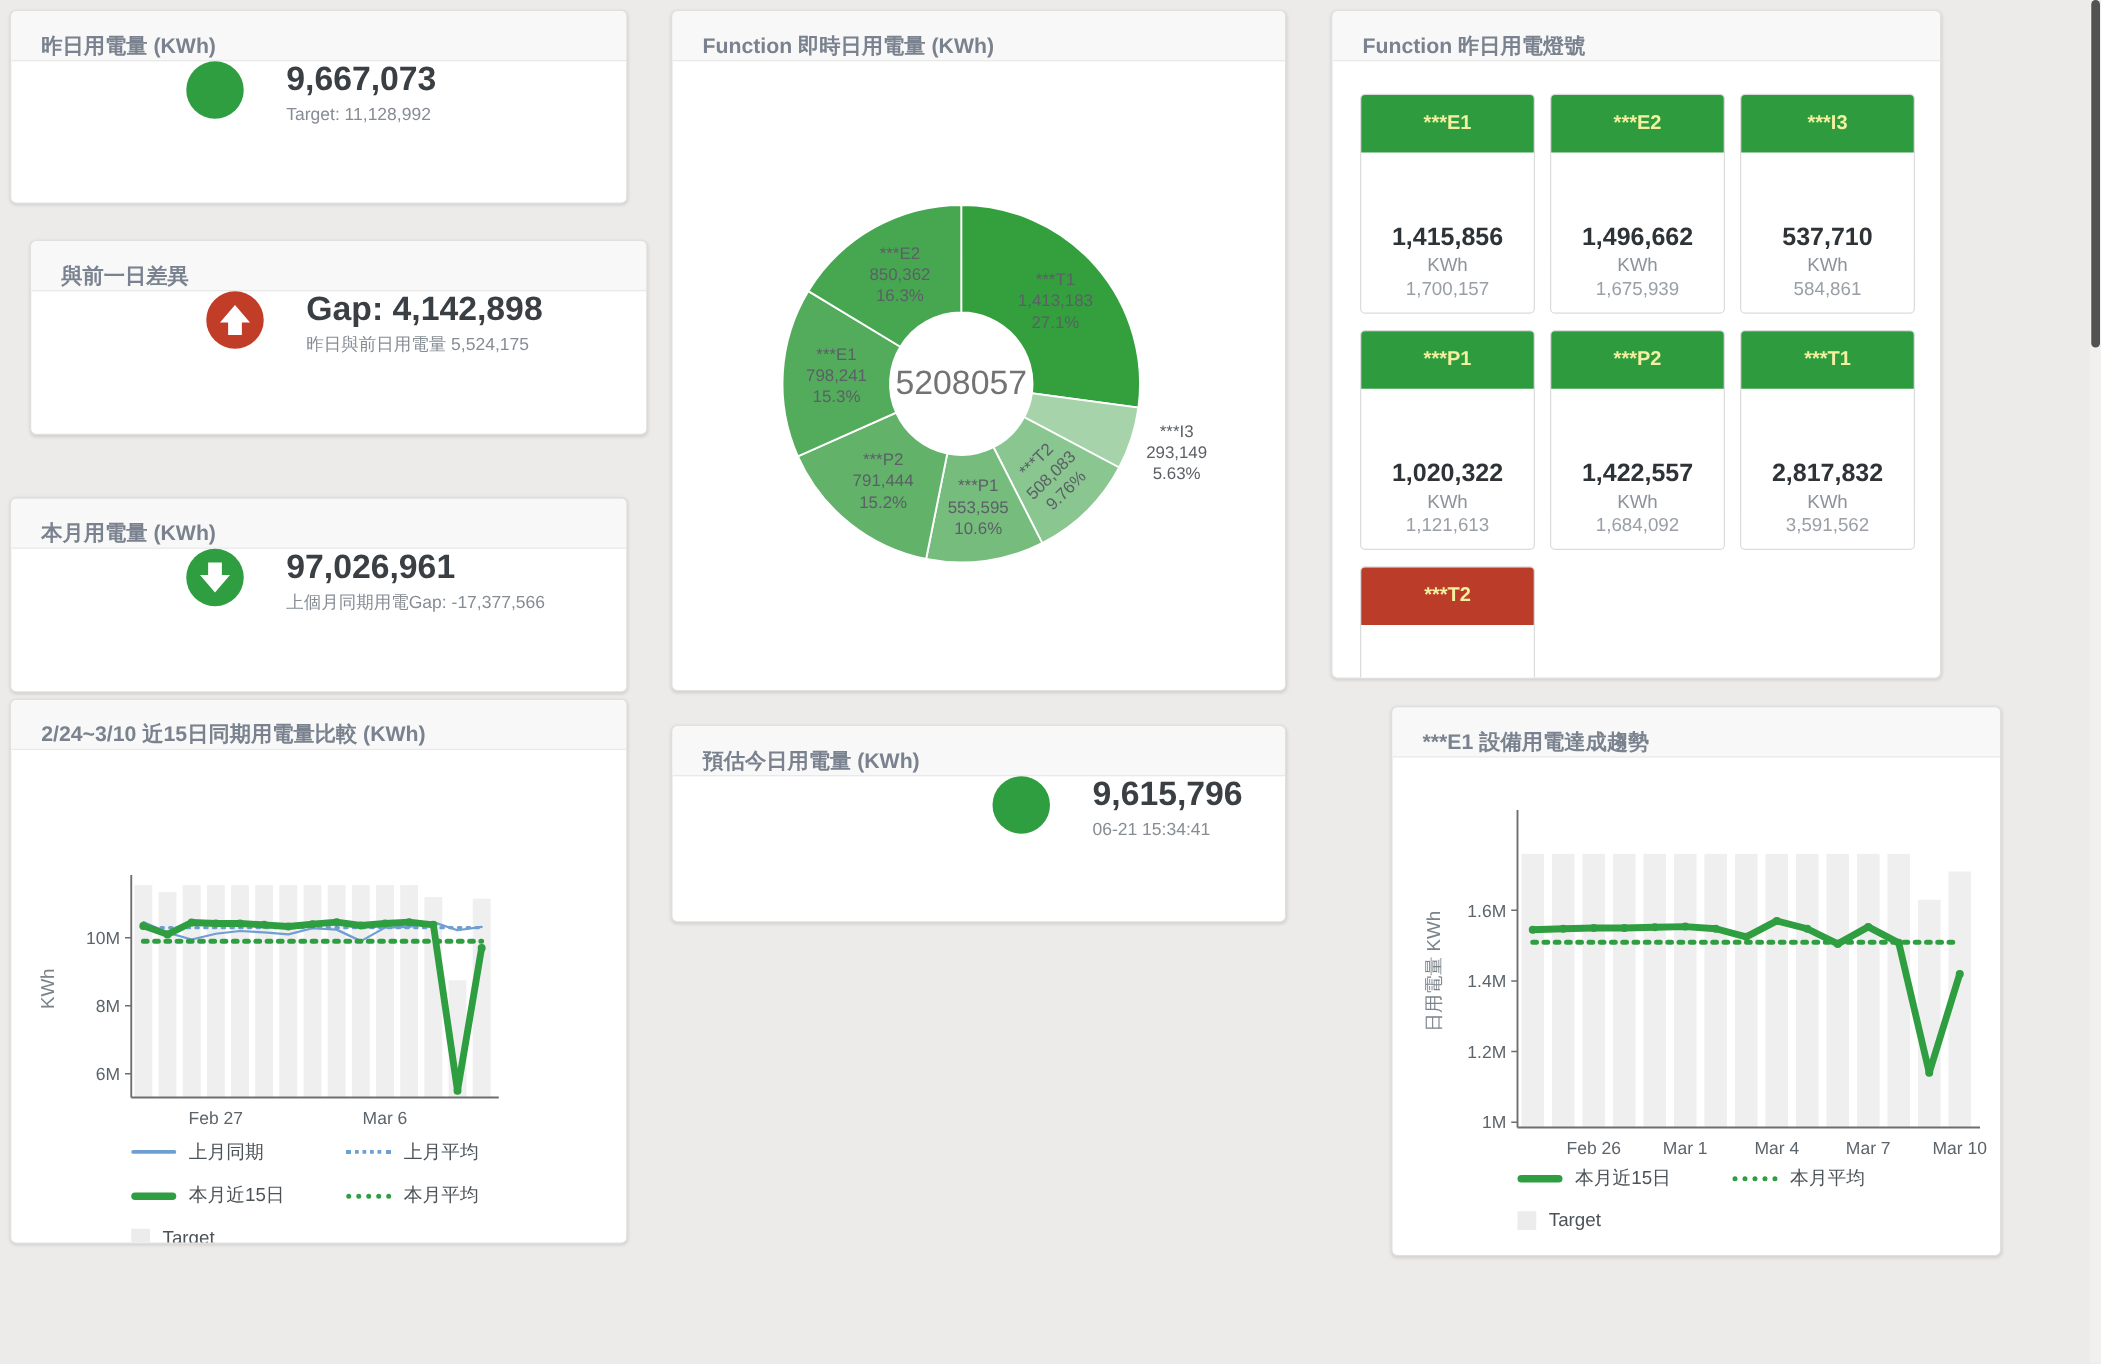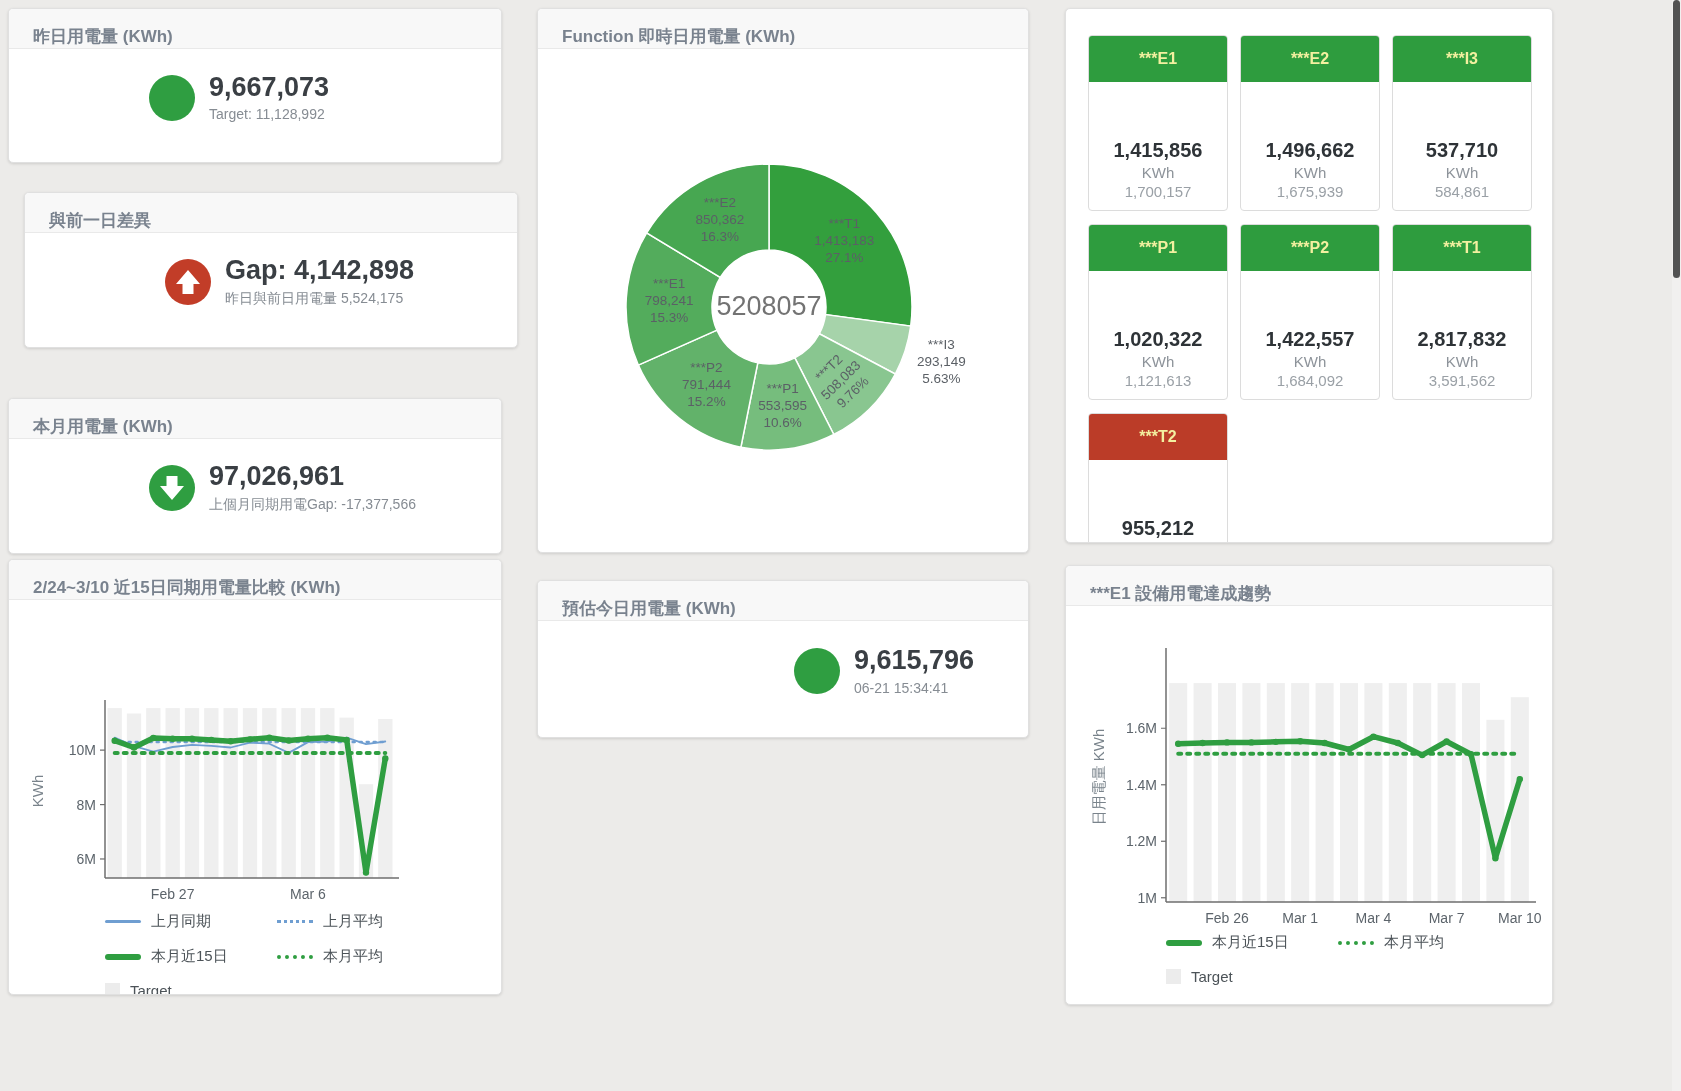--- a/index.html
+++ b/index.html
@@ -13,21 +13,21 @@
     position:absolute;background:#fff;border:1px solid #e0e0e0;border-radius:5px;
     box-shadow:0 1px 3px rgba(0,0,0,.13);box-sizing:border-box;overflow:hidden;
   }
   .card-header{
     background:#f8f8f8;border-bottom:1px solid #e9e9e9;
     padding:16px 24px;font-size:17px;font-weight:bold;color:#79828e;
     height:40px;box-sizing:border-box;white-space:nowrap;
   }
   .card-body{position:relative;height:calc(100% - 56px);}
   
-  .kpi{display:flex;align-items:center;height:100%;padding-left:140px;gap:14px;box-sizing:border-box;}
+  .kpi{display:flex;height:100%;padding-left:140px;gap:34px;box-sizing:border-box;}
   .kpi.indent-lg{padding-left:256px;}
   .ind{width:46px;height:46px;border-radius:50%;flex:0 0 46px;display:flex;align-items:center;justify-content:center;}
   .ind svg{display:block;}
   .ind-green,.ind-green-down{background:#2f9e41;}
   .ind-red-up{background:#c23d28;}
   .kpi-value{font-size:27px;font-weight:bold;color:#3a3f44;line-height:1.1;}
   .kpi-sub{font-size:14px;color:#868c93;margin-top:4px;}
   
   .tiles{display:grid;grid-template-columns:repeat(3,140px);gap:13px 12px;padding:26px 22px;}
   .tile{border:1px solid #dcdcdc;border-radius:4px;background:#fff;}
@@ -237,20 +237,21 @@
       <div class="ind ind-green"></div>
       <div>
         <div class="kpi-value">9,615,796</div>
         <div class="kpi-sub">06-21 15:34:41</div>
       </div>
     </div>
   </div>
 </div>
 
 <div class="card" style="left:1065px;top:8px;width:488px;height:535px;">
+  <div class="card-header">Function 昨日用電燈號</div>
   <div class="card-body">
     <div class="tiles">
 
       <div class="tile">
         <div class="tile-head" style="background: rgb(46, 156, 62);">***E1</div>
         <div class="tile-body">
           <div class="tile-val">1,415,856</div>
           <div class="tile-unit">KWh</div>
           <div class="tile-target">1,700,157</div>
         </div>
@@ -300,21 +301,21 @@
         <div class="tile-body">
           <div class="tile-val">955,212</div>
           <div class="tile-unit">KWh</div>
           <div class="tile-target">762,358</div>
         </div>
       </div>
     </div>
   </div>
 </div>
 
-<div class="card" style="left:1065px;top:565px;width:488px;height:440px;">
+<div class="card" style="left:1113px;top:565px;width:488px;height:440px;">
   <div class="card-header">***E1 設備用電達成趨勢</div>
   <div class="card-body">
     <svg id="chart-trend" width="474" height="285" style="display:block;margin:38px 0 0 8px;">
         <rect x="95.172" y="39.07344632768363" width="18.055999999999997" height="218.92655367231637" fill="#efefef"></rect>
         <rect x="119.572" y="39.07344632768363" width="18.055999999999997" height="218.92655367231637" fill="#efefef"></rect>
         <rect x="143.972" y="39.07344632768363" width="18.055999999999997" height="218.92655367231637" fill="#efefef"></rect>
         <rect x="168.37199999999999" y="39.07344632768363" width="18.055999999999997" height="218.92655367231637" fill="#efefef"></rect>
         <rect x="192.77200000000002" y="39.07344632768363" width="18.055999999999997" height="218.92655367231637" fill="#efefef"></rect>
         <rect x="217.172" y="39.07344632768363" width="18.055999999999997" height="218.92655367231637" fill="#efefef"></rect>
         <rect x="241.572" y="39.07344632768363" width="18.055999999999997" height="218.92655367231637" fill="#efefef"></rect>

